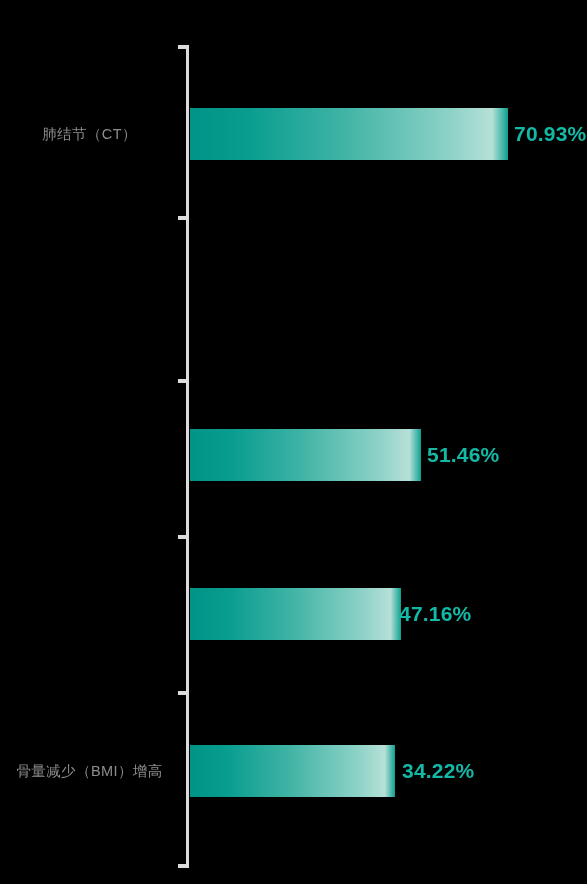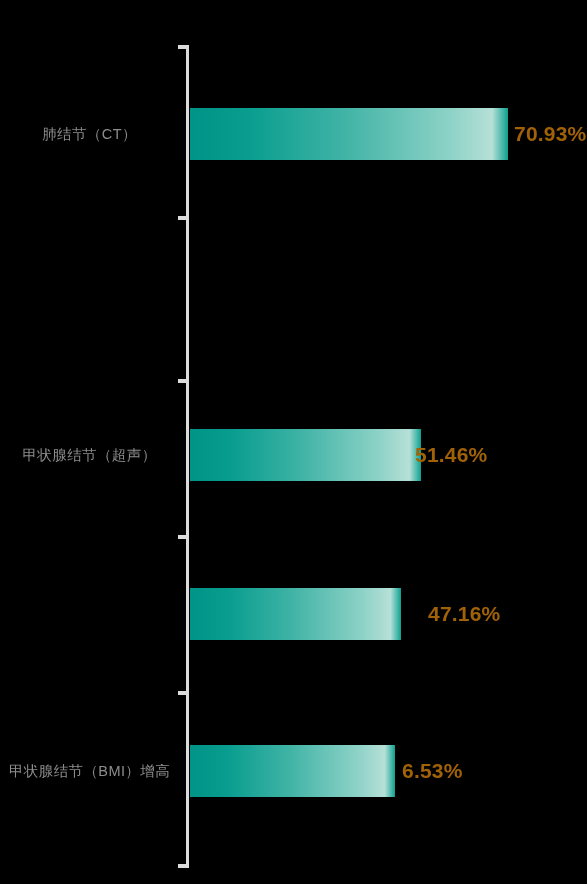--- a/index.html
+++ b/index.html
@@ -77,21 +77,21 @@
         #8ed2c7 82%,
         #b6e0d7 95%,
         #2fae9f 99%,
         #0f9d8d 100%);
   }
 
   .val-label {
     position: absolute;
     top: 50%;
     transform: translateY(-50%);
-    color: #a16207;
+    color: #14b8a6;
     font-size: 21px;
     font-weight: bold;
     letter-spacing: 0.2px;
     white-space: nowrap;
   }
 </style>
 </head>
 <body>
 
 <div id="chart-root">
@@ -108,35 +108,34 @@
   <div class="row" style="top:108px">
     <div class="cat-label">肺结节（CT）</div>
     <div class="bar-wrap" style="width:318px">
       <div class="bar" style="width:318px"></div>
     </div>
     <div class="val-label" style="left:514px">70.93%</div>
   </div>
 
 
   <div class="row" style="top:429px">
-    <div class="cat-label">甲状腺结节（超声）</div>
     <div class="bar-wrap" style="width:231px">
       <div class="bar" style="width:231px"></div>
     </div>
-    <div class="val-label" style="left:415px">51.46%</div>
+    <div class="val-label" style="left:427px">51.46%</div>
   </div>
 
   <div class="row" style="top:588px">
     <div class="bar-wrap" style="width:211px">
       <div class="bar" style="width:211px"></div>
     </div>
-    <div class="val-label" style="left:428px">47.16%</div>
+    <div class="val-label" style="left:399px">47.16%</div>
   </div>
 
   <div class="row" style="top:745px">
-    <div class="cat-label">甲状腺结节（BMI）增高</div>
+    <div class="cat-label">骨量减少（BMI）增高</div>
     <div class="bar-wrap" style="width:205px">
       <div class="bar" style="width:205px"></div>
     </div>
-    <div class="val-label" style="left:402px">6.53%</div>
+    <div class="val-label" style="left:402px">34.22%</div>
   </div>
 
 </div>
 
 </body></html>

